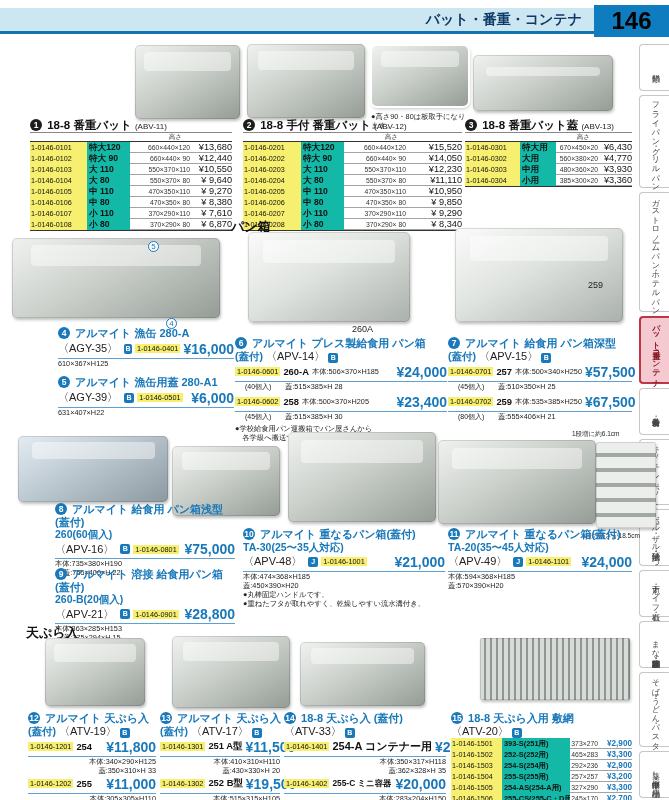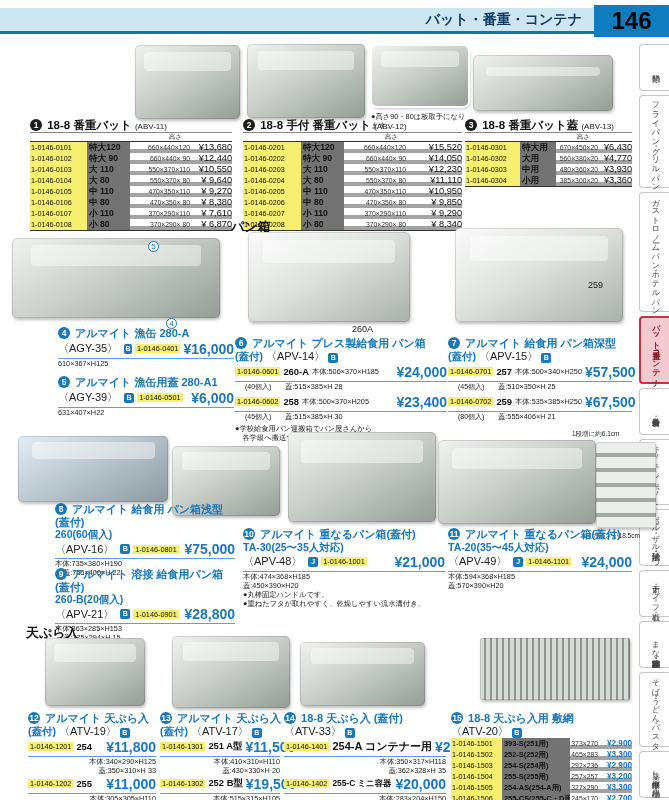--- a/index.html
+++ b/index.html
@@ -48,27 +48,27 @@
 .callout{position:absolute;width:11px;height:11px;border:1px solid #1878ba;border-radius:50%;
   background:#fff;color:#1878ba;font-size:8px;line-height:10px;text-align:center}
 
 
 .h-title{font-size:11.5px;font-weight:bold;white-space:nowrap;height:14px}
 .h-title .hc{font-size:8px;font-weight:normal;color:#222}
 .shead{display:grid;font-size:6.5px;color:#222;border-top:1px solid #888;border-bottom:1px solid #333;
   height:10px;align-items:end}
 .shead .hh{text-align:right;padding-right:10px}
 .stable{border-bottom:1px solid #333}
-.srow{display:grid;height:11px;line-height:11px;border-bottom:4px solid #a3a3a3;white-space:nowrap}
+.srow{display:grid;height:11px;line-height:11px;border-bottom:1px solid #a3a3a3;white-space:nowrap}
 .g1{grid-template-columns:57px 43px 62px 1fr}
 .g2{grid-template-columns:58px 43px 64px 1fr}
 .g3{grid-template-columns:55px 36px 44px 1fr}
 .g15{grid-template-columns:51px 68px 30px 1fr}
 .c-code{background:#f7ef6f;font-size:7.2px;padding-left:1px;overflow:hidden}
-.c-size{background:#737373;font-size:8.6px;font-weight:bold;padding-left:2px;overflow:hidden}
+.c-size{background:#14b8a6;font-size:8.6px;font-weight:bold;padding-left:2px;overflow:hidden}
 .c-dims{font-size:6.8px;color:#333;text-align:right;padding-right:2px}
 .c-price{font-size:9.2px;text-align:right}
 .c-price.blue{color:#1878ba;font-weight:bold;font-size:8.2px}
 .c-size.s15{font-size:7.4px}
 
 
 .btitle{font-size:11px;font-weight:bold;color:#1878ba;white-space:nowrap;line-height:1.15}
 .bsub{font-size:10.5px;font-weight:bold;color:#1878ba;white-space:nowrap;line-height:1.15}
 .cat{font-size:11px;color:#222;font-weight:normal}
 .bline{display:flex;align-items:center;gap:3px;border-bottom:1px solid #5fa0d0;padding-bottom:1px;

